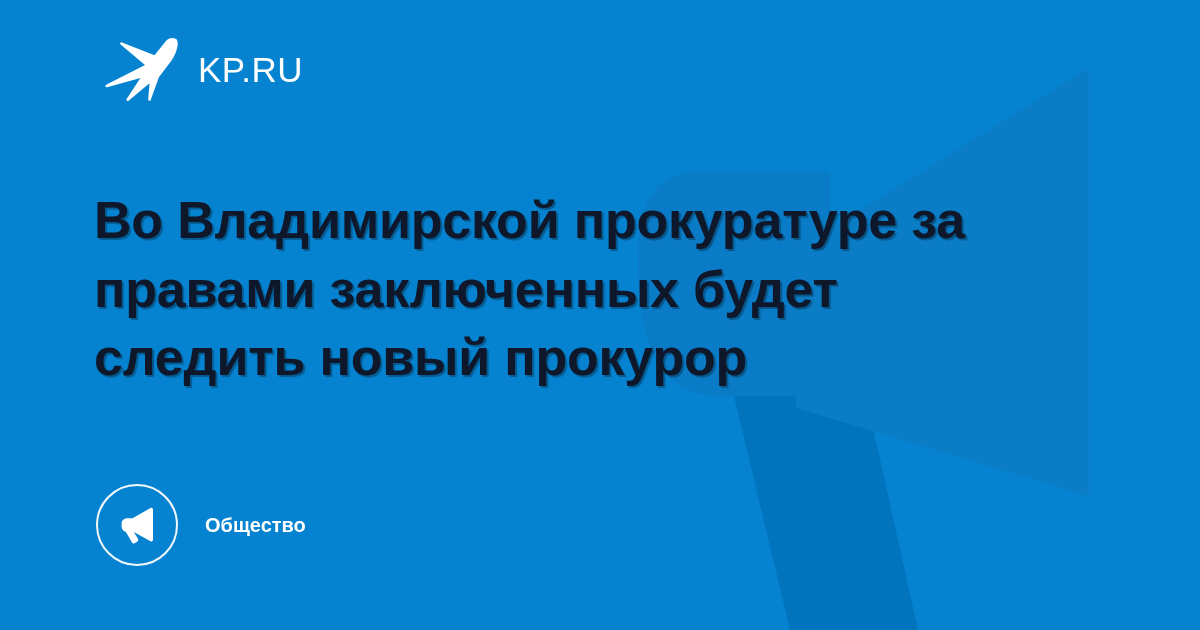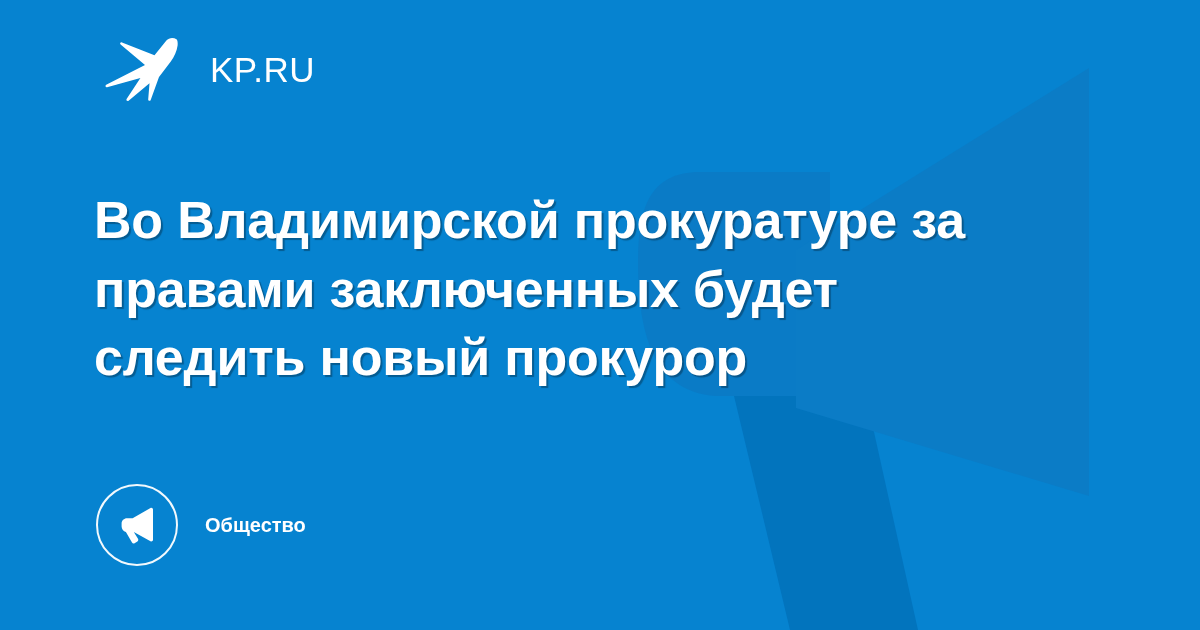--- a/index.html
+++ b/index.html
@@ -28,21 +28,21 @@
     pointer-events: none;
   }
 
   
   .brand {
     position: absolute;
     left: 104px;
     top: 36px;
     display: flex;
     align-items: center;
-    gap: 32px;
+    gap: 20px;
     height: 66px;
   }
 
   .brand-bird {
     width: 74px;
     height: 66px;
     display: block;
     flex: 0 0 auto;
   }
 
@@ -55,21 +55,21 @@
     white-space: nowrap;
   }
 
   
   .headline {
     position: absolute;
     left: 94px;
     top: 186px;
     width: 930px;
     margin: 0;
-    color: #ffffff;
+    color: #0f172a;
     font-size: 52px;
     font-weight: 700;
     line-height: 1.32;
     letter-spacing: -0.2px;
     text-shadow: 2px 2px 1px rgba(0, 0, 0, 0.30);
     white-space: pre-line;
   }
 
   
   .rubric {

